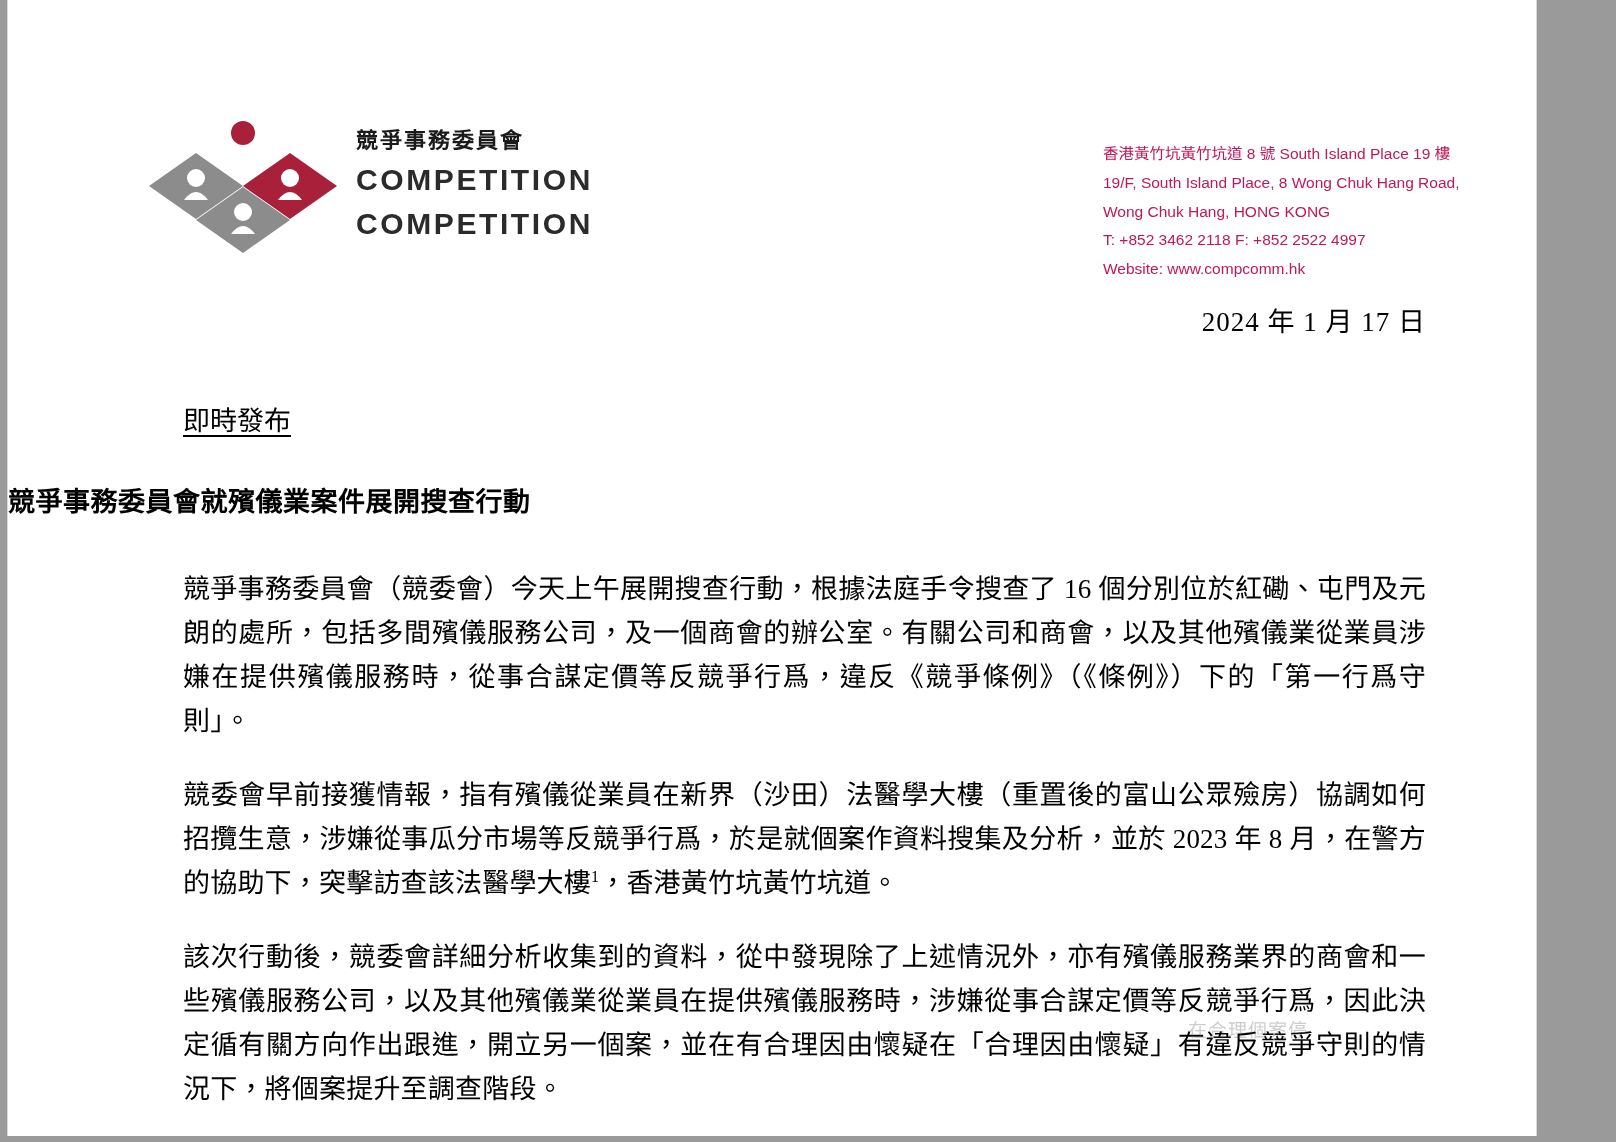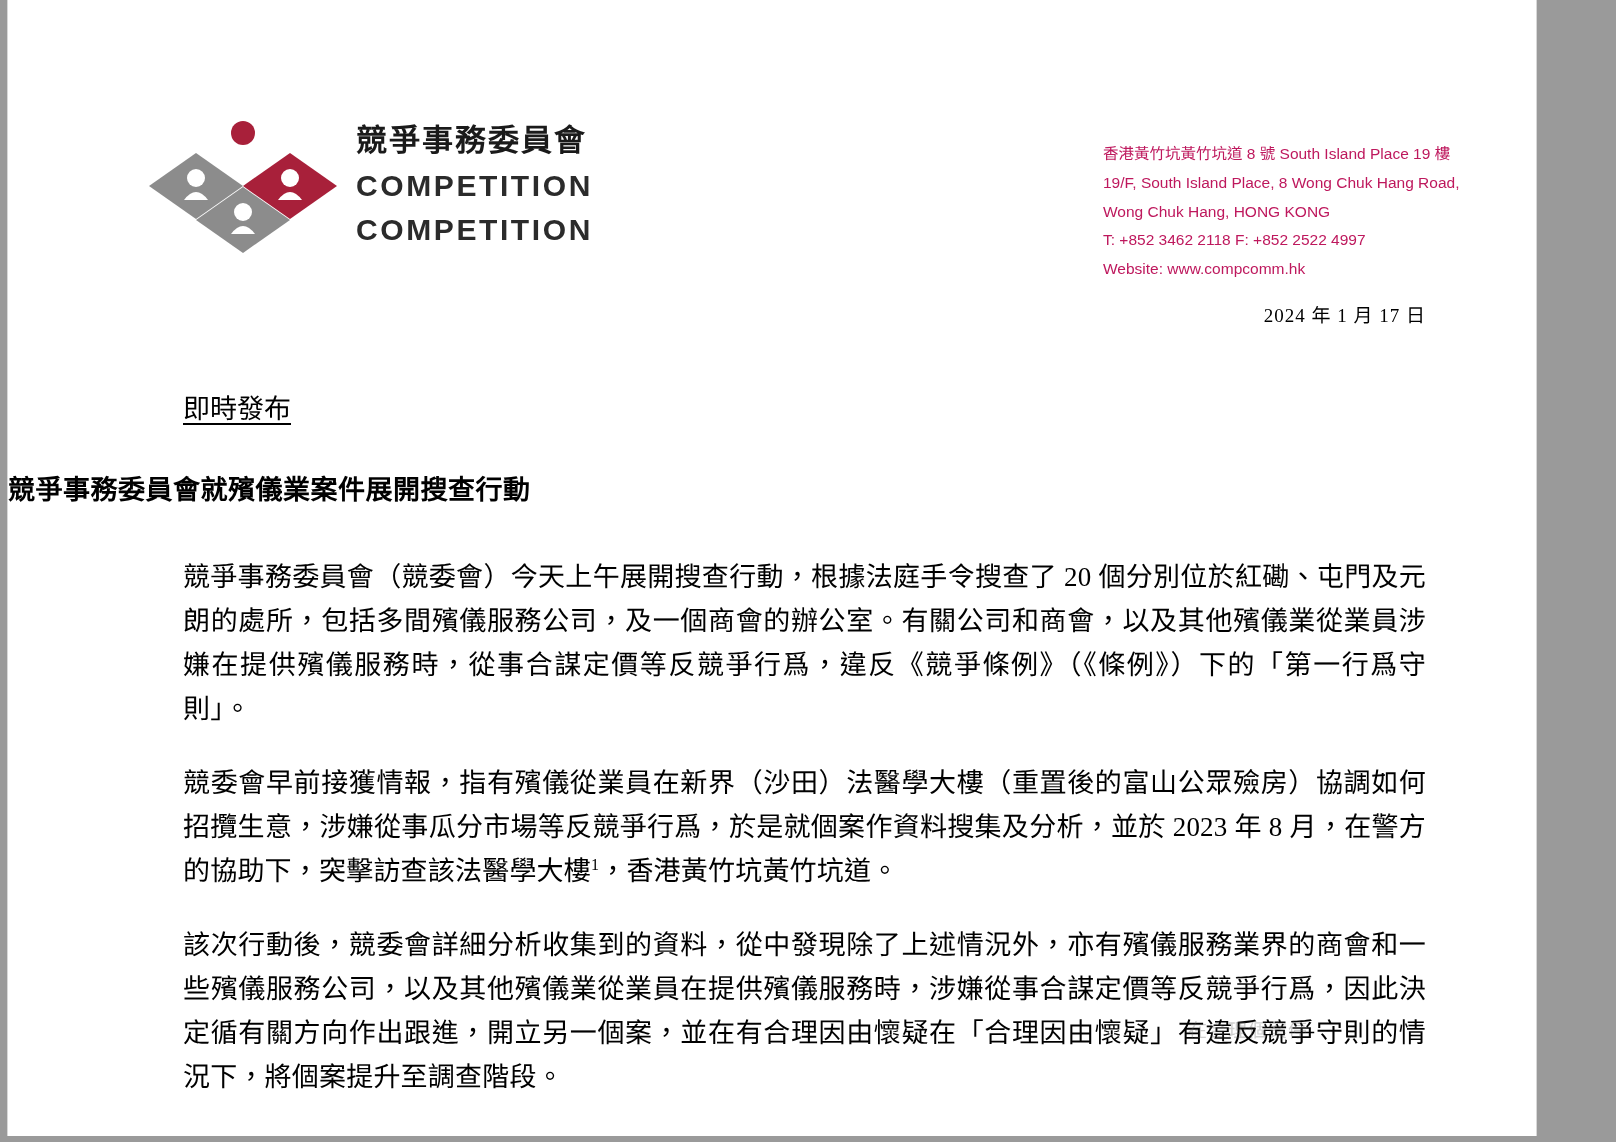--- a/index.html
+++ b/index.html
@@ -45,21 +45,21 @@
     height: 135px;
     flex: none;
   }
 
   .logo-text {
     margin-left: 18px;
     padding-bottom: 6px;
   }
   .logo-cn {
     font-family: "DejaVu Sans", sans-serif;
-    font-size: 31px;
+    font-size: 22px;
     font-weight: bold;
     letter-spacing: 2px;
     color: #1a1a1a;
     line-height: 1.25;
   }
   .logo-en {
     font-family: "Liberation Sans", sans-serif;
     font-size: 30px;
     font-weight: bold;
     letter-spacing: 2.6px;
@@ -84,21 +84,21 @@
   .doc-body {
     position: absolute;
     left: 0;
     top: 300px;
     width: 100%;
   }
 
   .date-line {
     text-align: right;
     padding-right: 110px;
-    font-size: 19px;
+    font-size: 27px;
     color: #000;
     letter-spacing: 1px;
   }
 
   .release-tag {
     margin: 60px 0 0 175px;
     font-size: 27px;
     text-decoration: underline;
     text-underline-offset: 5px;
     display: inline-block;
@@ -196,21 +196,21 @@
 
   <div class="doc-body">
 
     <div class="date-line">2024 年 1 月 17 日</div>
 
     <div><span class="release-tag">即時發布</span></div>
 
     <div class="doc-title">競爭事務委員會就殯儀業案件展開搜查行動</div>
 
     <div class="paragraphs">
-      <p class="para">競爭事務委員會（競委會）今天上午展開搜查行動，根據法庭手令搜查了 20 個分別位於紅磡、屯門及元朗的處所，包括多間殯儀服務公司，及一個商會的辦公室。有關公司和商會，以及其他殯儀業從業員涉嫌在提供殯儀服務時，從事合謀定價等反競爭行爲，違反《競爭條例》（《條例》）下的「第一行爲守則」。</p>
+      <p class="para">競爭事務委員會（競委會）今天上午展開搜查行動，根據法庭手令搜查了 16 個分別位於紅磡、屯門及元朗的處所，包括多間殯儀服務公司，及一個商會的辦公室。有關公司和商會，以及其他殯儀業從業員涉嫌在提供殯儀服務時，從事合謀定價等反競爭行爲，違反《競爭條例》（《條例》）下的「第一行爲守則」。</p>
       <p class="para"><span>競委會早前接獲情報，指有殯儀從業員在新界（沙田）法醫學大樓（重置後的富山公眾殮房）協調如何招攬生意，涉嫌從事瓜分市場等反競爭行爲，於是就個案作資料搜集及分析，並於 2023 年 8 月，在警方的協助下，突擊訪查該法醫學大樓</span><sup>1</sup><span>，香港黃竹坑黃竹坑道。</span></p>
       <p class="para">該次行動後，競委會詳細分析收集到的資料，從中發現除了上述情況外，亦有殯儀服務業界的商會和一些殯儀服務公司，以及其他殯儀業從業員在提供殯儀服務時，涉嫌從事合謀定價等反競爭行爲，因此決定循有關方向作出跟進，開立另一個案，並在有合理因由懷疑在「合理因由懷疑」有違反競爭守則的情況下，將個案提升至調查階段。</p>
     </div>
   </div>
 
   <div class="faint-overlay">在合理個案停</div>
 </div>
 
 <div class="viewport-edge"></div>
 

